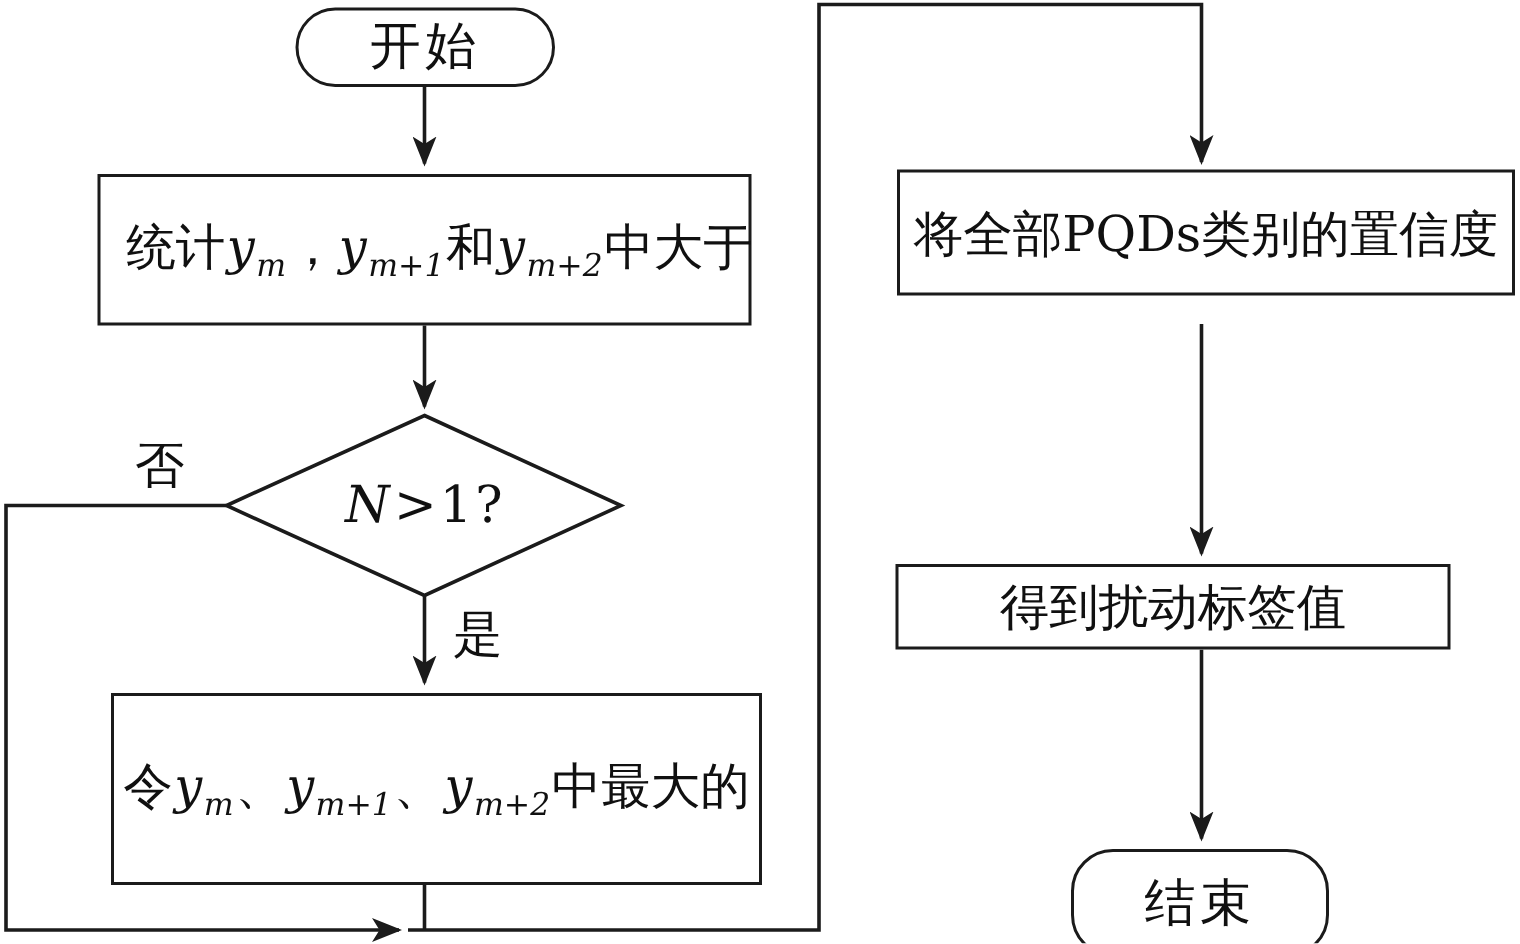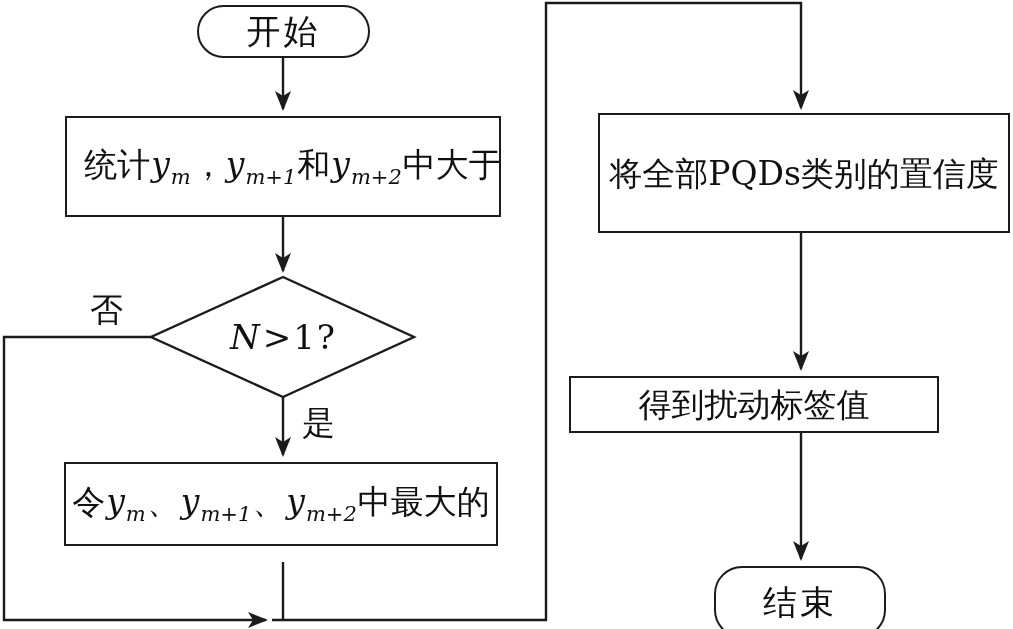--- a/index.html
+++ b/index.html
@@ -113,29 +113,29 @@
 
   <div class="decision-text" style="left:183px; top:315px; width:200px; height:44px;">
       <span class="p-v">N</span>
       <span class="p-c">&gt;1?</span>
     </div>
 
   <div class="edge-label" style="left:90px; top:288px;">否</div>
 
   <div class="edge-label" style="left:302px; top:401px;">是</div>
 
-  <div class="node box" style="left:64px; top:462px; width:434px; height:84px;">
+  <div class="node box" style="left:74px; top:462px; width:434px; height:128px;">
     <div class="line"><span class="p-c">令</span><span class="p-v">y</span><span class="p-b">m</span><span class="p-c">、</span><span class="p-v">y</span><span class="p-b">m+1</span><span class="p-c">、</span><span class="p-v">y</span><span class="p-b">m+2</span><span class="p-c">中最大的</span></div>
   </div>
 
-  <div class="node box" style="left:598px; top:113px; width:412px; height:120px;">
+  <div class="node box" style="left:598px; top:113px; width:412px; height:84px;">
     <div class="line"><span class="p-c">将全部PQDs类别的置信度</span></div>
   </div>
 
-  <div class="node box" style="left:569px; top:376px; width:370px; height:57px;">
+  <div class="node box" style="left:597px; top:376px; width:370px; height:57px;">
     <div class="line"><span class="p-c">得到扰动标签值</span></div>
   </div>
 
   <div class="node terminal" style="left:714px; top:566px; width:172px; height:72px;">
     <span>结束</span>
   </div>
 
 </div>
 
 </body></html>

